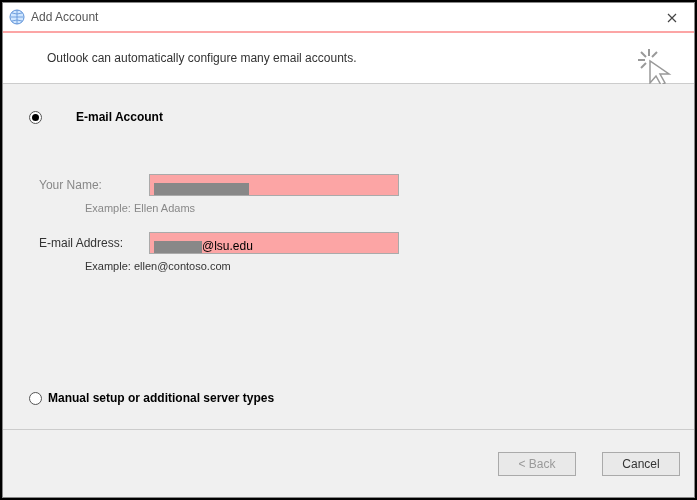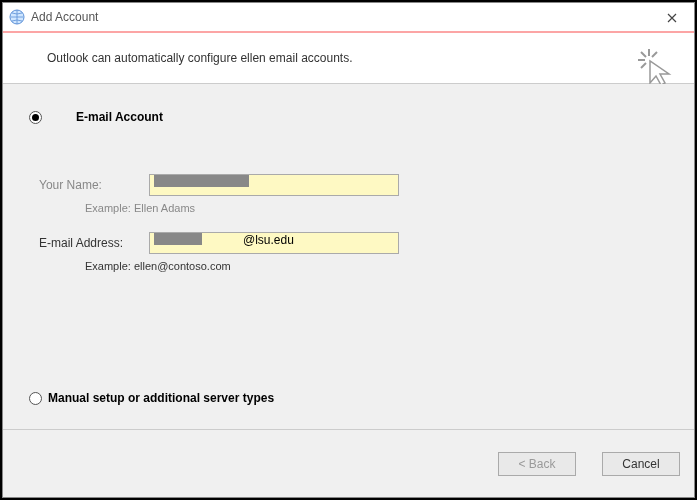--- a/index.html
+++ b/index.html
@@ -74,23 +74,22 @@
   }
   .frow {
     display:flex; align-items:flex-start; margin-bottom:6px;
   }
   .flabel {
     width: 110px; color:#888; padding-top:4px;
   }
   .flabel.active { color:#333; }
   .finput {
     width: 250px; height:22px; border:1px solid #aaa;
-    background:#fef9c3; display:flex; align-items:flex-start; padding:0 4px;
+    background:#fca5a5; display:flex; align-items:flex-end; padding:0 4px;
     font-size:12px;
-    gap:41px;
   }
   .redact {
     display:inline-block; height:12px; background:#888;
   }
   .example {
     margin-left:46px; color:#888; font-size:11px; margin-bottom:18px;
   }
   .example.active { color:#333; }
   .radio-bottom {
     position:absolute; left:26px; bottom:24px;
@@ -121,21 +120,21 @@
     </svg>
     <span>Add Account</span>
     <div class="close-x">
       <svg viewBox="0 0 10 10">
         <path d="M1 1 L9 9 M9 1 L1 9" stroke="#444" stroke-width="1.2"></path>
       </svg>
     </div>
   </div>
 
   <div class="header">
-    <div class="subtitle">Outlook can automatically configure ellen email accounts.</div>
+    <div class="subtitle">Outlook can automatically configure many email accounts.</div>
     <svg class="wizard-icon" viewBox="0 0 40 40">
       <g stroke="#999" stroke-width="2" fill="none">
         <line x1="13" y1="2" x2="13" y2="9"></line>
         <line x1="2" y1="13" x2="9" y2="13"></line>
         <line x1="5" y1="5" x2="10" y2="10"></line>
         <line x1="21" y1="5" x2="16" y2="10"></line>
         <line x1="5" y1="21" x2="10" y2="16"></line>
       </g>
       <path d="M14 14 L14 36 L20 29 L25 38 L29 36 L24 27 L33 27 Z" fill="#fff" stroke="#999" stroke-width="1.5"></path>
     </svg>

